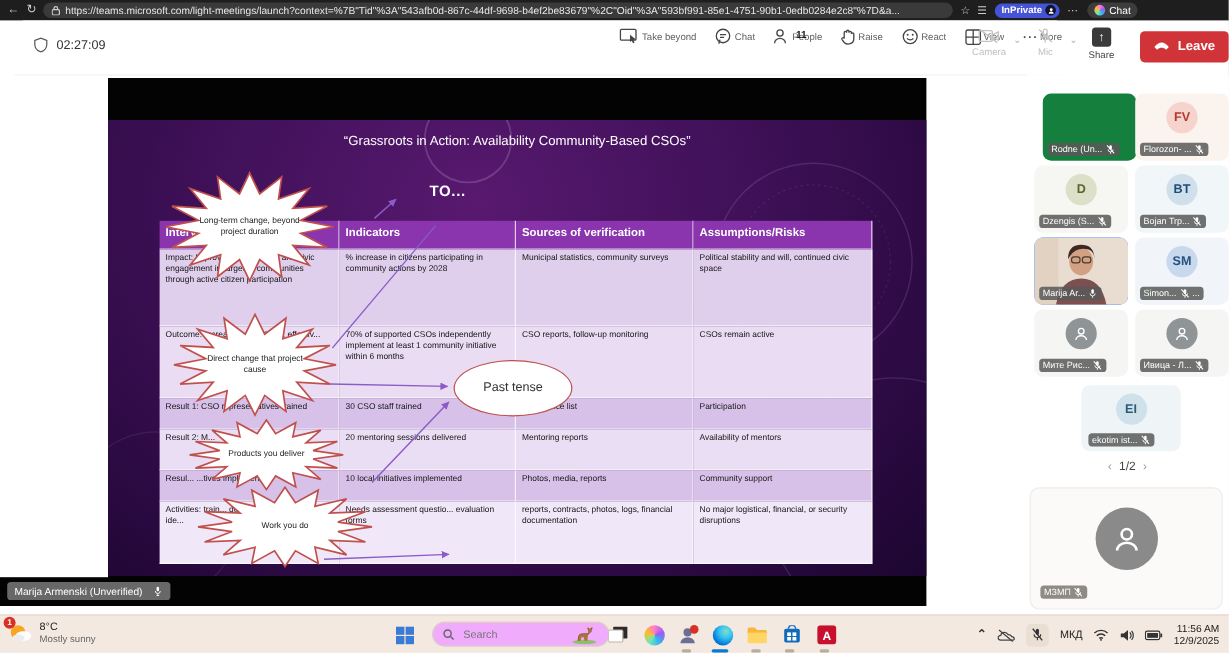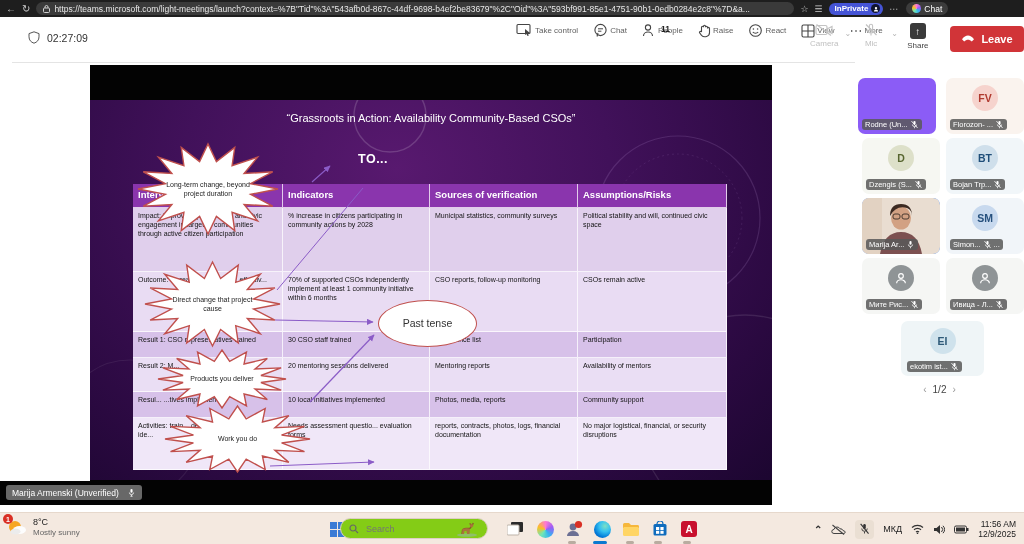--- a/index.html
+++ b/index.html
@@ -90,21 +90,21 @@
     border-top:1px solid #e6d8cc}
   .weather{position:absolute;left:6px;top:3px;display:flex;align-items:center;gap:5px;cursor:pointer}
   .wtxt{display:flex;flex-direction:column;line-height:1.15}
   .wtemp{font-size:9px;color:#222}
   .wdesc{font-size:8px;color:#666}
   .wicon{position:relative;width:22px;height:22px}
   .wbadge{position:absolute;left:-3px;top:-2px;width:10px;height:10px;border-radius:50%;background:#d93025;
     color:#fff;font-size:7px;display:flex;align-items:center;justify-content:center;font-weight:bold}
   .tb-ico{position:absolute;top:5px;width:22px;height:22px;display:flex;align-items:center;
     justify-content:center;cursor:pointer}
-  .searchpill{position:absolute;left:340px;top:5px;width:148px;height:21px;border-radius:11px;background:#84cc16;
+  .searchpill{position:absolute;left:360px;top:5px;width:148px;height:21px;border-radius:11px;background:#f0abfc;
     border:1px solid #ddcfc4;box-sizing:border-box;display:flex;align-items:center;gap:5px;padding:0 8px;cursor:pointer}
   .searchpill input{border:0;outline:0;background:transparent;font-size:9px;color:#555;width:80px;
     font-family:"Liberation Sans",sans-serif}
   .underline{position:absolute;top:28px;height:2.5px;border-radius:2px}
   .tray{position:absolute;top:0;height:32px;display:flex;align-items:center;gap:9px;right:8px}
   .tray .titem{display:flex;align-items:center;justify-content:center;cursor:pointer}
   .micbox{width:19px;height:19px;background:#eadfd3;border-radius:4px;display:flex;align-items:center;justify-content:center}
   .lang{font-size:9px;color:#222}
   .clock{display:flex;flex-direction:column;align-items:flex-end;line-height:1.2;font-size:8.5px;color:#222}
 </style>
@@ -146,21 +146,21 @@
       </svg>
     <span>02:27:09</span>
   </div>
 
   <div class="tb-btns">
     <div class="tb-btn">
       <svg width="17" height="15" viewBox="0 0 17 15">
           <rect x="1" y="1.5" width="13" height="9" rx="1" fill="none" stroke="#444" stroke-width="1.1"></rect>
           <path d="M9 6l5 4-2.2.3 1 2.2-1.3.6-1-2.2L9 12z" fill="#444"></path>
         </svg>
-      <span>Take control</span>
+      <span>Take beyond</span>
     </div>
     <div class="tb-btn">
       <svg width="15" height="15" viewBox="0 0 15 15">
           <circle cx="7.5" cy="7" r="5.6" fill="none" stroke="#444" stroke-width="1.1"></circle>
           <path d="M4 13.5 5 10" fill="none" stroke="#444" stroke-width="1.1"></path>
           <path d="M5 5.8h5M5 8.2h3.4" stroke="#444" stroke-width="1"></path>
         </svg>
       <span>Chat</span>
     </div>
     <div class="tb-btn">
@@ -338,21 +338,21 @@
   <span>Marija Armenski (Unverified)</span>
   <svg class="mic unmuted" viewBox="0 0 12 12">
       <rect x="4.6" y="1.4" width="2.8" height="5" rx="1.4" fill="#fff"></rect>
       <path d="M3.2 6a2.8 2.8 0 0 0 5.6 0M6 9v2M4.5 11h3" fill="none" stroke="#fff" stroke-width="1"></path>
       <line class="slash" x1="2" y1="1.5" x2="10" y2="10.5" stroke="#fff" stroke-width="1.2"></line>
     </svg>
 </div>
 
 <div class="sidebar">
 
-  <div class="tile" style="left: 3px; top: 16px; background: #8b5cf6;">
+  <div class="tile" style="left: 14px; top: 16px; background: #15803d;">
     <span class="chip">
         <span>Rodne (Un...</span>
       <svg class="mic" viewBox="0 0 12 12">
           <rect x="4.6" y="1.4" width="2.8" height="5" rx="1.4" fill="#fff"></rect>
           <path d="M3.2 6a2.8 2.8 0 0 0 5.6 0M6 9v2" fill="none" stroke="#fff" stroke-width="1"></path>
           <line class="slash" x1="2" y1="1.5" x2="10" y2="10.5" stroke="#fff" stroke-width="1.2"></line>
         </svg>
       </span>
   </div>
 
@@ -468,20 +468,36 @@
           <path d="M3.2 6a2.8 2.8 0 0 0 5.6 0M6 9v2" fill="none" stroke="#fff" stroke-width="1"></path>
           <line class="slash" x1="2" y1="1.5" x2="10" y2="10.5" stroke="#fff" stroke-width="1.2"></line>
         </svg>
       </span>
   </div>
 
   <div class="pager">
     <span class="pchev">‹</span><span>1/2</span><span class="pchev">›</span>
   </div>
 
+  <div class="bigtile">
+    <div class="bigav">
+      <svg width="26" height="26" viewBox="0 0 24 24">
+          <circle cx="12" cy="8.5" r="4" fill="none" stroke="#fff" stroke-width="2"></circle>
+          <path d="M4.5 21a7.5 6 0 0 1 15 0" fill="none" stroke="#fff" stroke-width="2"></path>
+        </svg>
+    </div>
+    <span class="chip" style="bottom:8px;left:8px;background:rgba(130,125,120,.9)">
+        <span>МЗМП</span>
+      <svg class="mic" viewBox="0 0 12 12">
+          <rect x="4.6" y="1.4" width="2.8" height="5" rx="1.4" fill="#fff"></rect>
+          <path d="M3.2 6a2.8 2.8 0 0 0 5.6 0M6 9v2" fill="none" stroke="#fff" stroke-width="1"></path>
+          <line class="slash" x1="2" y1="1.5" x2="10" y2="10.5" stroke="#fff" stroke-width="1.2"></line>
+        </svg>
+      </span>
+  </div>
 </div>
 
 <div class="taskbar">
   <div class="weather">
     <span class="wicon">
       <svg width="22" height="22" viewBox="0 0 22 22">
           <circle cx="9" cy="11" r="6" fill="#f6a623"></circle>
           <ellipse cx="13.5" cy="14" rx="6.5" ry="4" fill="#fdfdfd"></ellipse>
           <ellipse cx="9.5" cy="15.5" rx="5" ry="3" fill="#ececec"></ellipse>
         </svg>

